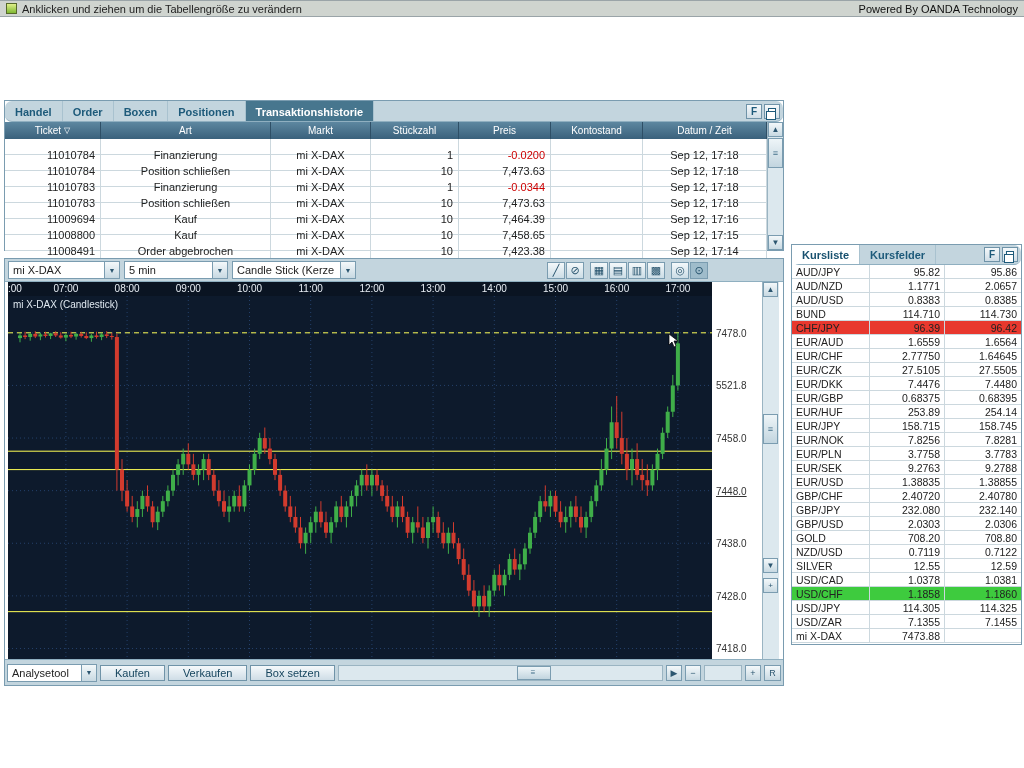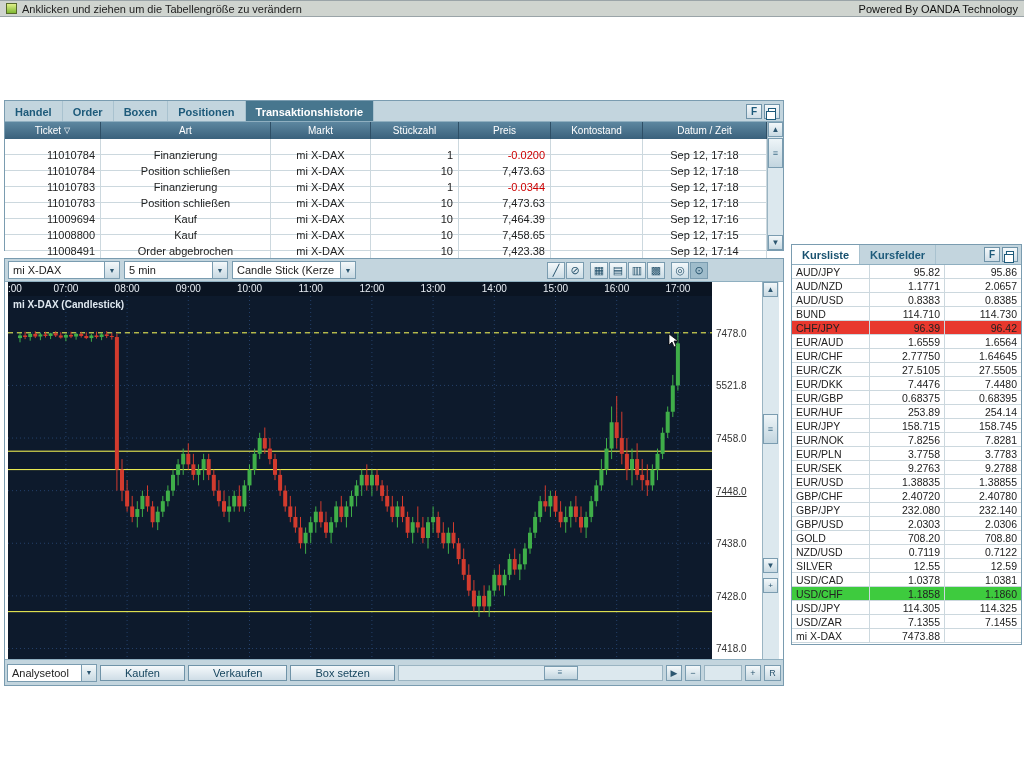--- a/index.html
+++ b/index.html
@@ -2,21 +2,21 @@
 <html><head>
 <meta charset="utf-8">
 <style>
   * { margin:0; padding:0; box-sizing:border-box; }
   html,body { width:1024px; height:768px; background:#ffffff; overflow:hidden;
     font-family:"Liberation Sans", sans-serif; font-size:11px; color:#222; }
   .abs { position:absolute; }
 
   
   .panel { position:absolute; border:1px solid #7a9cb0; background:#fff; }
-  .tabbar { display:flex; align-items:stretch; background:#c3d5de; border-bottom:1px solid #8fafc0; }
+  .tabbar { display:flex; align-items:stretch; background:#c3d5de; border-bottom:1px solid #8fafc0;border-radius:7px; }
   .tab { padding:3px 10px 2px; font-weight:bold; color:#1d5a7a; cursor:default;
          border-right:1px solid #a9c2cf; display:flex; align-items:center; }
   .tab.active { background:#47768e; color:#fff; }
   .tab.whiteactive { background:#ffffff; color:#17506e; }
   .winbtns { margin-left:auto; display:flex; align-items:center; gap:2px; padding-right:3px; }
   .minibtn { width:16px; height:15px; background:linear-gradient(#f5f9fb,#cfdde6);
              border:1px solid #6f93a8; font-size:10px; font-weight:bold; color:#1d5a7a;
              display:flex; align-items:center; justify-content:center; }
   .restore-glyph { width:8px; height:7px; border:1px solid #1d5a7a; position:relative; background:#fff; }
   .restore-glyph::before { content:""; position:absolute; left:-3px; top:2px; width:8px; height:7px;
@@ -56,28 +56,28 @@
   .toolgroup { margin-left:auto; margin-right:72px; display:flex; gap:1px; align-items:center; }
   .toolbtn { width:18px; height:17px; background:linear-gradient(#f3f8fa,#ccdde6); border:1px solid #7a9cb0;
              display:flex; align-items:center; justify-content:center; font-size:11px; color:#24516b; }
   .toolbtn.pressed { background:#9fbccb; }
   .toolsep { width:4px; }
 
   .time-strip { position:absolute; background:#0a1422; color:#e8eef4; font-size:10px; overflow:hidden; }
   .tlabel { position:absolute; top:1px; transform:translateX(-50%); }
   .tlabel.edge { transform:none; }
   .plot { position:absolute; background:#0d1a2c; overflow:hidden; }
-  .chart-title { position:absolute; left:5px; top:3px; color:#dfe8f0; font-size:10px; z-index:5;font-weight:bold; }
+  .chart-title { position:absolute; left:5px; top:3px; color:#dfe8f0; font-size:10px; z-index:5; }
   .price-col { position:absolute; background:#fff; font-size:10px; color:#333; }
   .plabel { position:absolute; left:4px; }
 
   .chart-bottom { position:absolute; display:flex; align-items:center; gap:3px;
                   background:#c3d5de; border-top:1px solid #8fafc0; padding:3px 2px; }
   .gbtn { height:16px; background:linear-gradient(#f5f9fb,#cfdde6); border:1px solid #6f93a8;
-          padding:0 24px; font-size:11px; color:#16455e; display:flex; align-items:center; }
+          padding:0 14px; font-size:11px; color:#16455e; display:flex; align-items:center; }
   .htrack { flex:1; height:16px; background:#dce8ee; border:1px solid #9ab4c2; position:relative; }
   .hthumb { position:absolute; top:0; height:14px; width:34px; left:55%;
             background:linear-gradient(#eef5f8,#c2d5df); border:1px solid #7a9cb0;
             display:flex; align-items:center; justify-content:center; font-size:8px; color:#44708a;
             letter-spacing:1px; }
   .sqbtn { width:16px; height:16px; background:linear-gradient(#f3f8fa,#c8d9e2); border:1px solid #7a9cb0;
            font-size:9px; color:#2c5670; display:flex; align-items:center; justify-content:center; }
   .minitrack { width:38px; height:16px; background:#dce8ee; border:1px solid #9ab4c2; }
 
   

